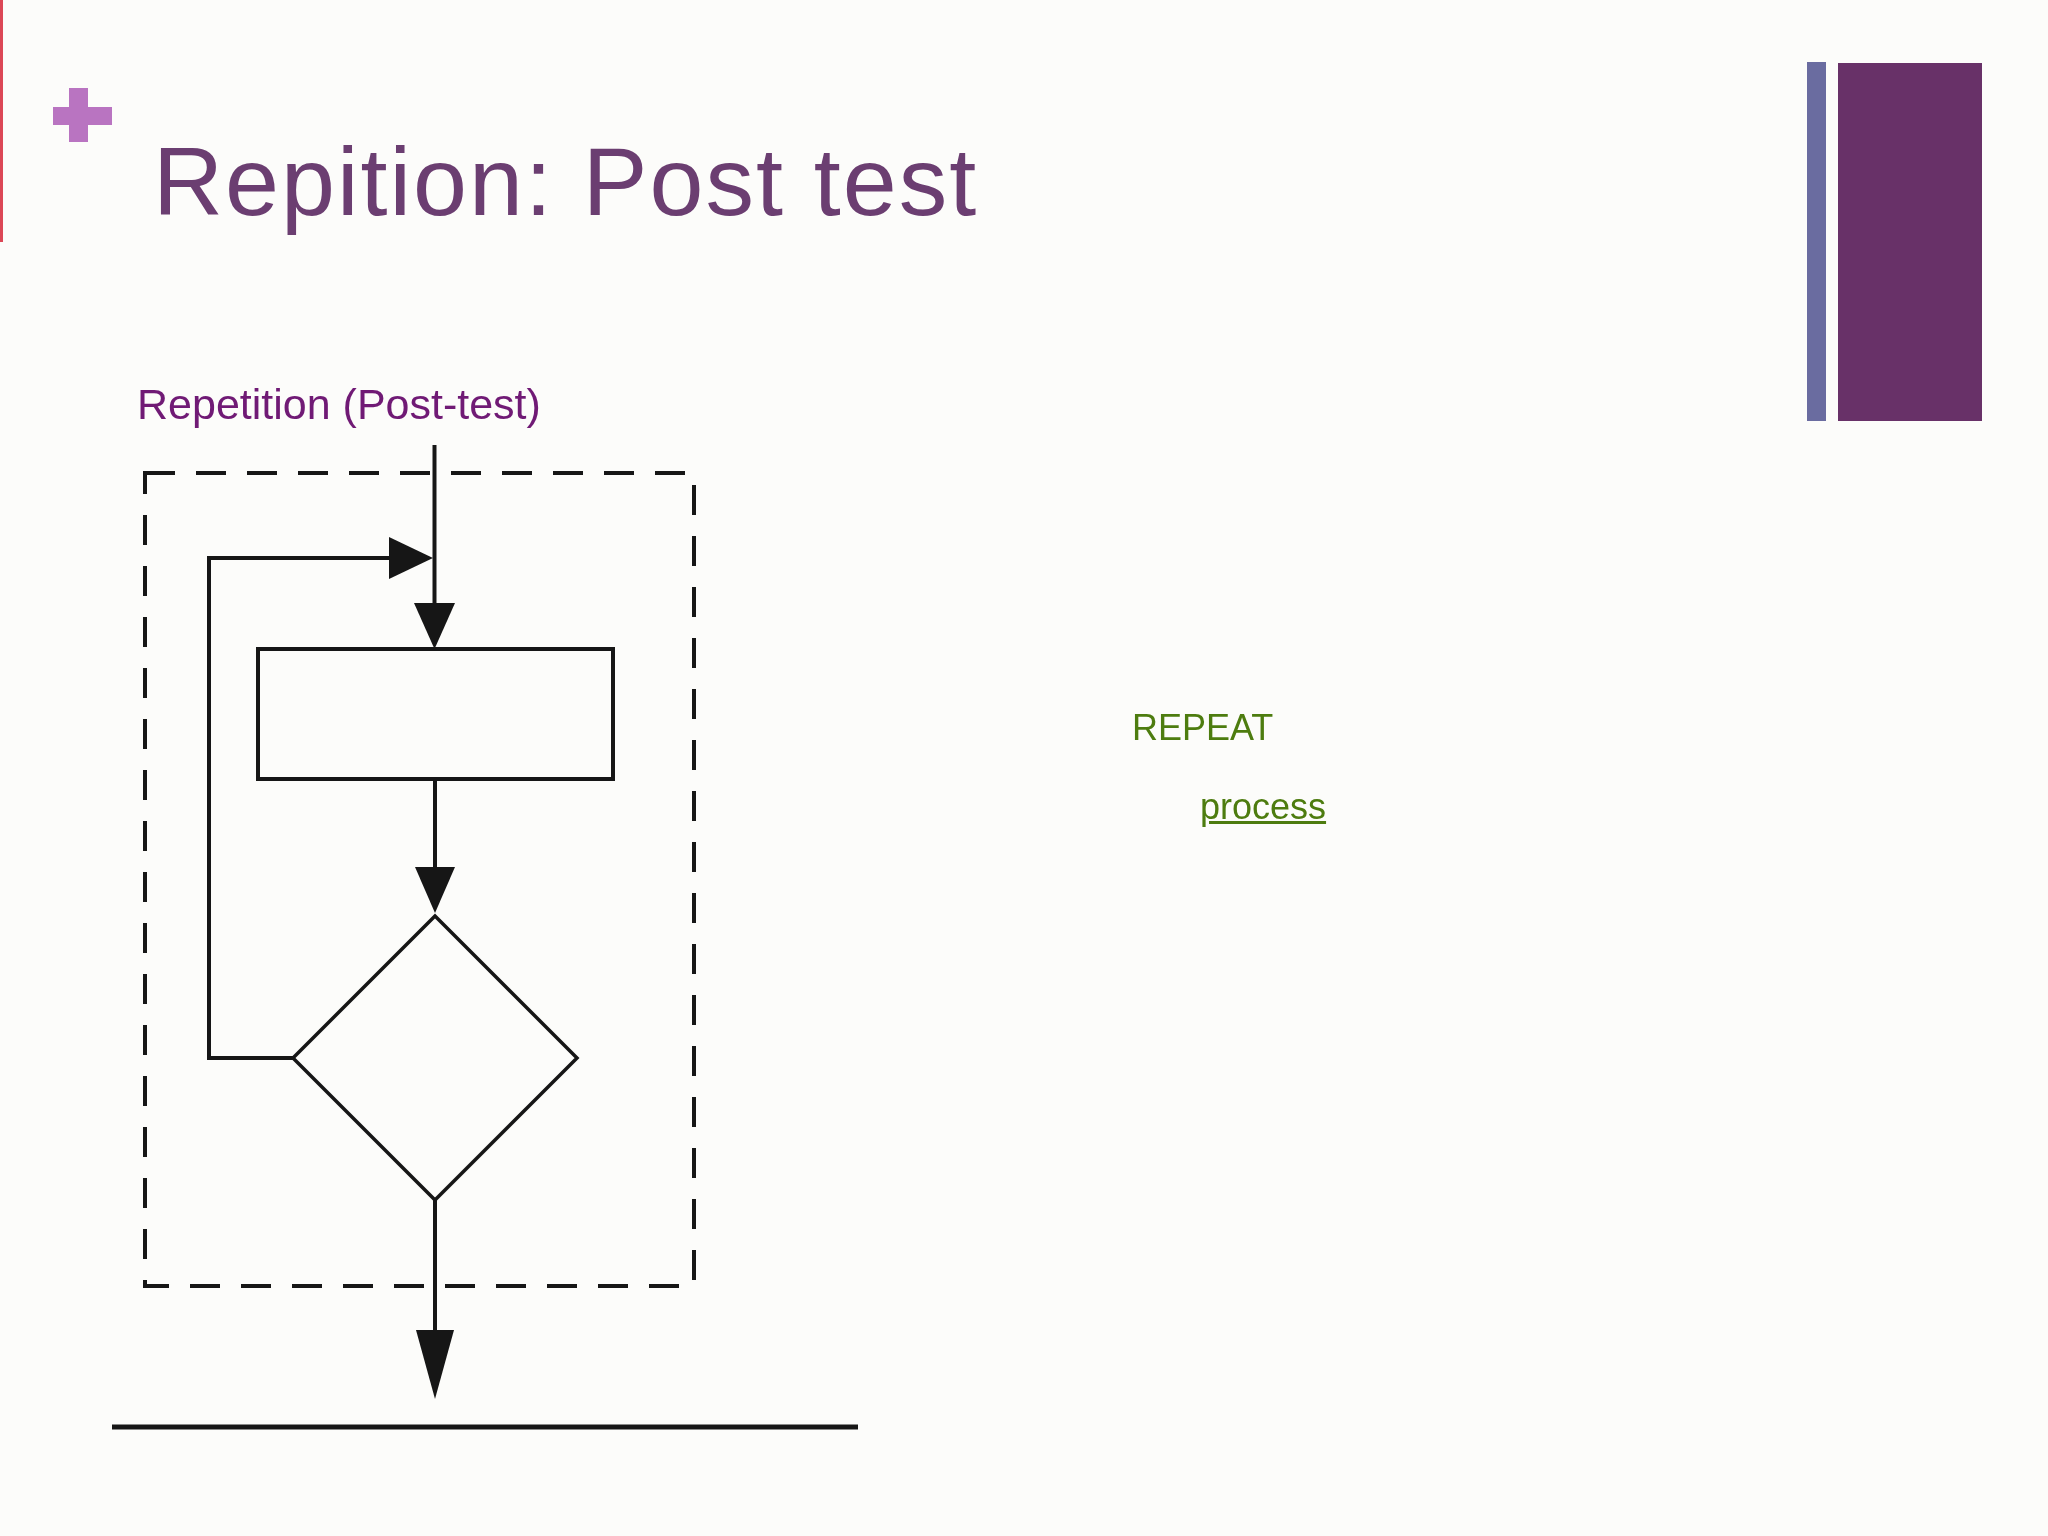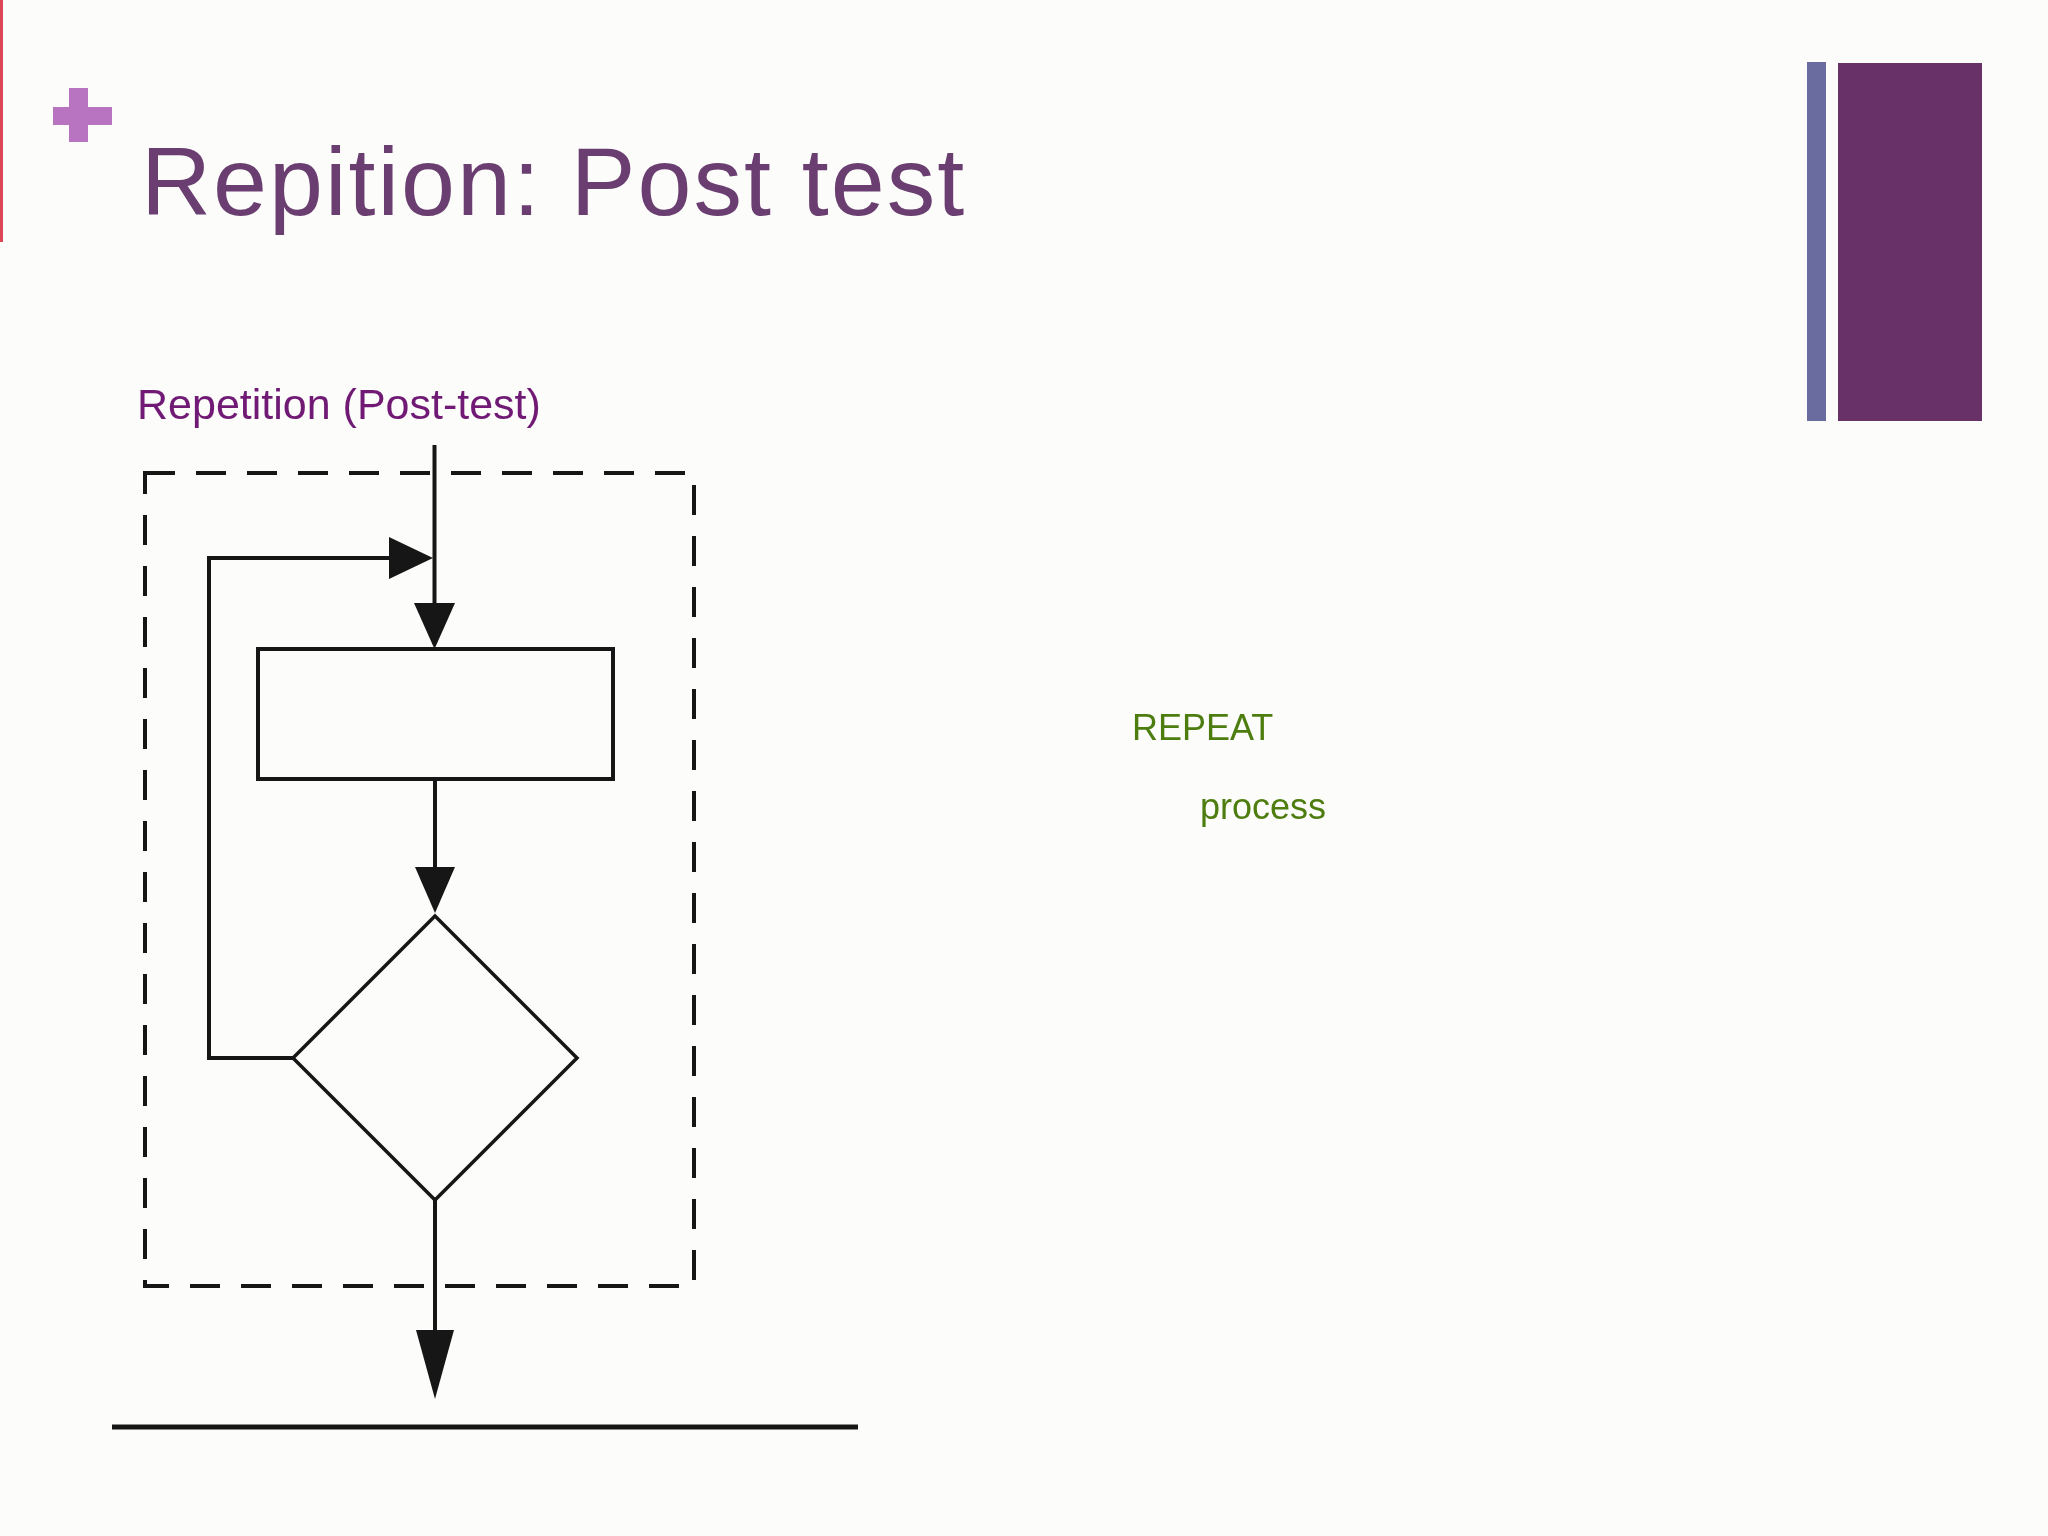--- a/index.html
+++ b/index.html
@@ -15,21 +15,21 @@
   #edge-artifact{left:0;top:0;width:3px;height:242px;background:#d62б38;}
   #edge-artifact{background:#d62738;opacity:.85;}
 
   
   #plus{left:53px;top:88px;width:59px;height:54px;}
   #plus .v{position:absolute;left:16px;top:0;width:19px;height:54px;background:var(--plus);}
   #plus .h{position:absolute;left:0;top:19px;width:59px;height:18px;background:var(--plus);}
 
   
   #title{
-    left:141px;top:133px;
+    left:153px;top:133px;
     font-size:97px;line-height:1;letter-spacing:2px;
     color:var(--title);white-space:nowrap;
   }
 
   
   #bar-thin{left:1807px;top:62px;width:19px;height:359px;background:var(--lavender);}
   #bar-thick{left:1838px;top:63px;width:144px;height:358px;background:var(--deep-purple);}
 
   
   #flow-label{
@@ -37,21 +37,21 @@
     font-size:43px;line-height:1.2;
     color:#701a75;white-space:nowrap;
   }
 
   
   #pseudocode{
     left:1132px;top:688px;
     font-size:36px;line-height:79px;
     color:#4d7c0f;white-space:nowrap;
   }
-  #pseudocode .indent{padding-left:68px;}
+  #pseudocode .indent{padding-left:68px;text-decoration:underline;}
 
   svg{position:absolute;left:0;top:0;}
   .stroke{stroke:#161616;fill:none;}
 </style>
 </head>
 <body style="--plus: #b974c1; --title: #6b3e71; --lavender: #6a6ca0; --deep-purple: #683168; background: rgb(252, 252, 250);">
 
 <div class="abs" id="edge-artifact"></div>
 
 <div class="abs" id="plus">

